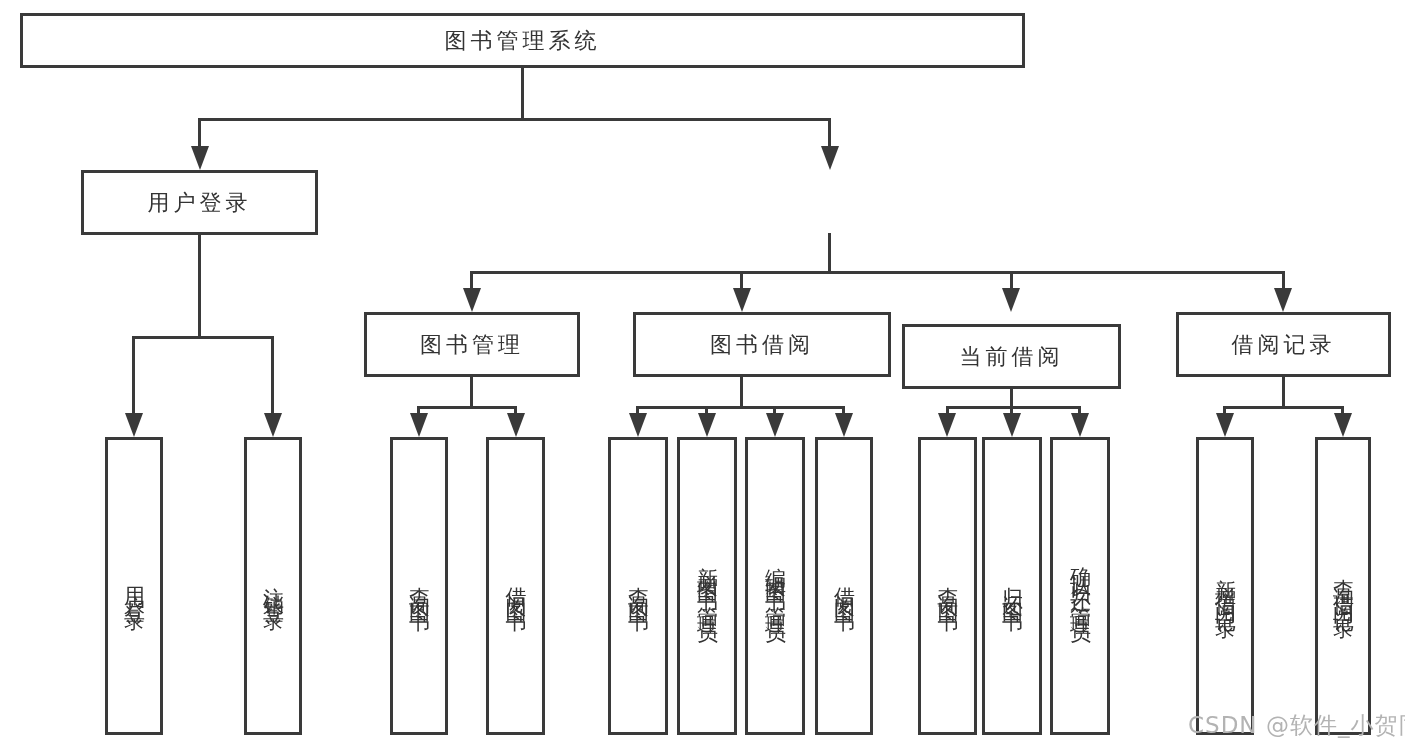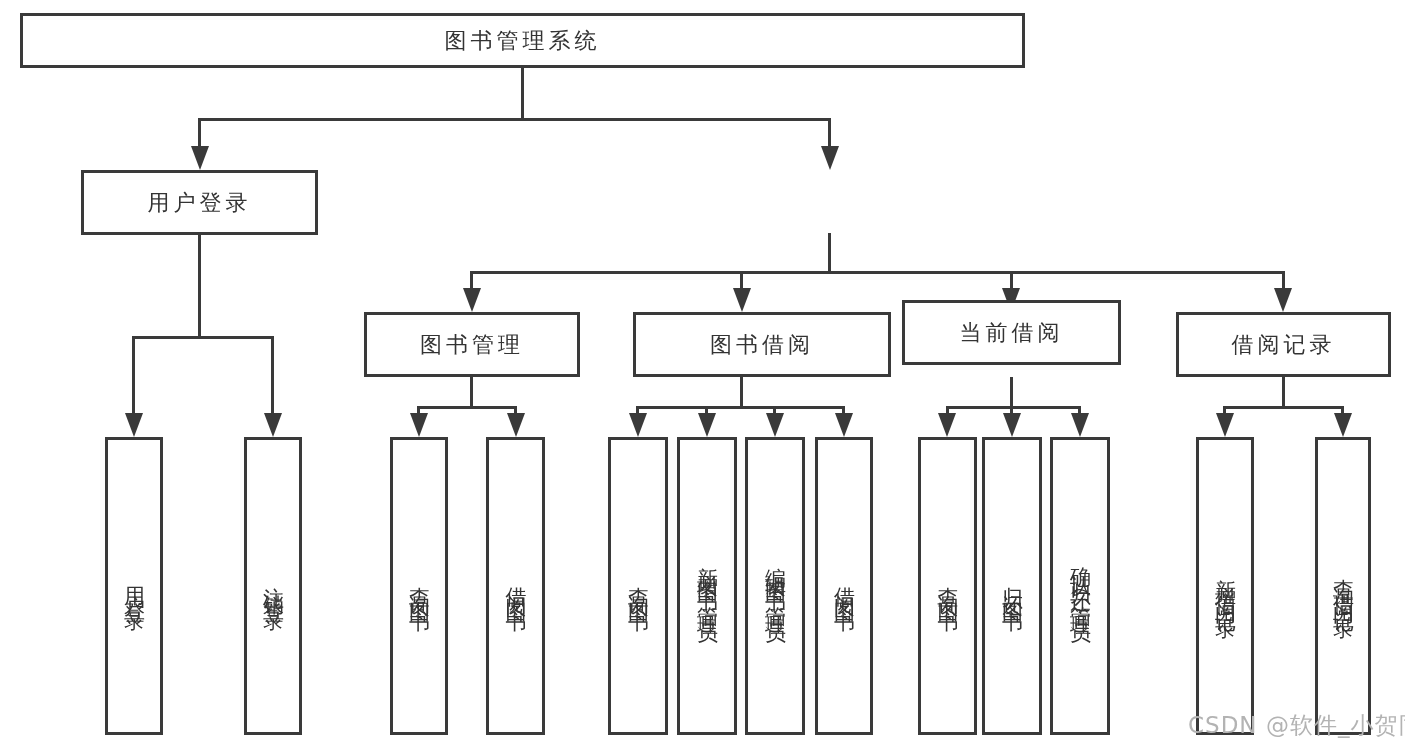--- a/index.html
+++ b/index.html
@@ -32,21 +32,21 @@
 <body>
 
 <div id="stage">
 
   <div class="hbox" style="left:20px;top:13px;width:1005px;height:55px">图书管理系统</div>
 
   <div class="hbox" style="left:81px;top:170px;width:237px;height:65px">用户登录</div>
 
   <div class="hbox" style="left:364px;top:312px;width:216px;height:65px">图书管理</div>
   <div class="hbox" style="left:633px;top:312px;width:258px;height:65px">图书借阅</div>
-  <div class="hbox" style="left:902px;top:300px;width:219px;height:65px">当前借阅</div>
+  <div class="hbox" style="left:902px;top:324px;width:219px;height:65px">当前借阅</div>
   <div class="hbox" style="left:1176px;top:312px;width:215px;height:65px">借阅记录</div>
 
   <div class="vbox" style="left:105px;top:437px;width:58px;height:298px">
     <span class="vtext">用户登录</span>
   </div>
   <div class="vbox" style="left:244px;top:437px;width:58px;height:298px">
     <span class="vtext">注销登录</span>
   </div>
 
   <div class="vbox" style="left:390px;top:437px;width:58px;height:298px">

